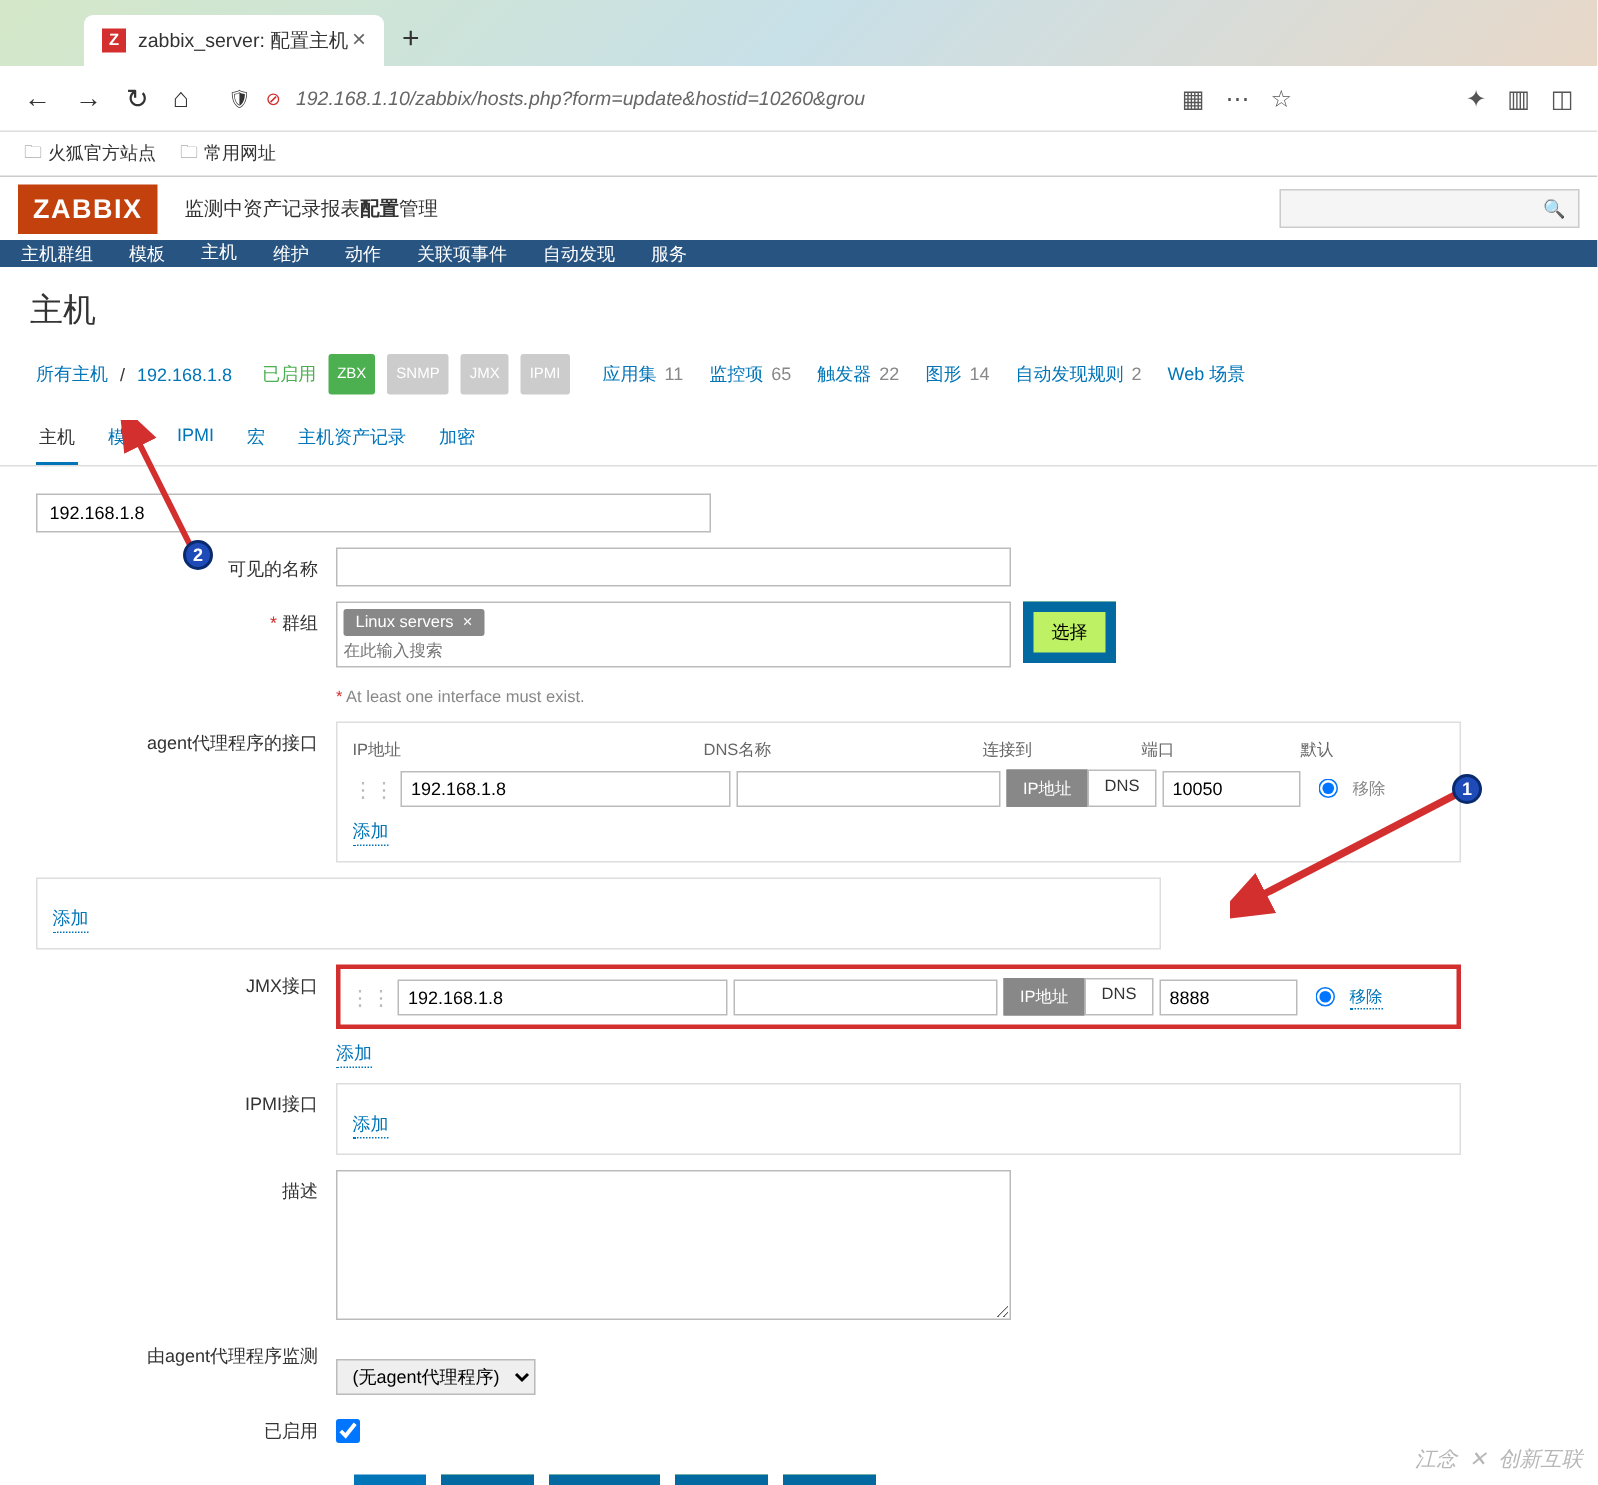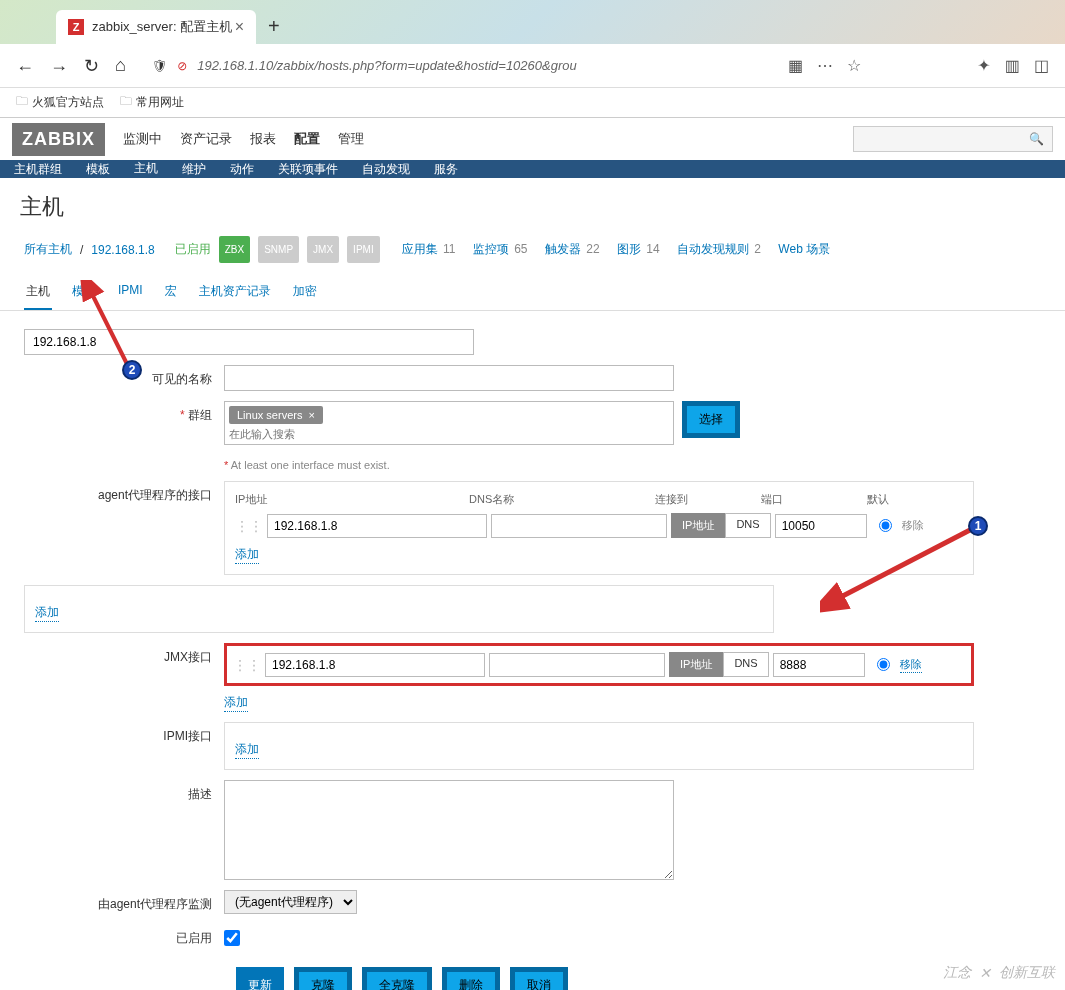--- a/index.html
+++ b/index.html
@@ -11,22 +11,22 @@
 .new-tab { margin-left: 12px; color: #333; font-size: 20px; padding-bottom: 6px; }
 .browser-toolbar { height: 44px; display: flex; align-items: center; padding: 0 16px; gap: 16px; border-bottom: 1px solid #ddd; }
 .nav-btn { font-size: 18px; color: #333; cursor: pointer; }
 .url-bar { flex: 1; display: flex; align-items: center; gap: 10px; padding: 0 10px; }
 .url-text { color: #666; font-size: 13px; font-style: italic; }
 .tb-icons { display: flex; gap: 14px; font-size: 16px; color: #555; }
 .bookmarks-bar { height: 30px; display: flex; align-items: center; padding: 0 16px; gap: 16px; border-bottom: 1px solid #ccc; font-size: 12px; }
 .bm-item { display: flex; align-items: center; gap: 4px; color: #333; cursor: pointer; }
 .bm-folder { color: #888; }
 .zabbix-header { background: #fff; height: 42px; display: flex; align-items: center; padding: 0 12px; gap: 18px; }
-.zabbix-logo { background: #737373; color: #fff; font-weight: bold; font-size: 18px; padding: 6px 10px; letter-spacing: 1px; }
-.main-nav { display: flex; gap: 18px; font-size: 13px; }
+.zabbix-logo { background: #c2410c; color: #fff; font-weight: bold; font-size: 18px; padding: 6px 10px; letter-spacing: 1px; }
+.main-nav { display: flex; font-size: 13px; }
 .main-nav span { color: #333; cursor: pointer; }
 .main-nav .active { font-weight: bold; }
 .search-box { margin-left: auto; width: 200px; height: 26px; border: 1px solid #ccc; background: #f5f5f5; display: flex; align-items: center; padding: 0 8px; }
 .search-box span { margin-left: auto; color: #888; }
 .sub-nav { background: #2c5aa0; background: #275480; height: 18px; display: flex; align-items: center; padding: 0 12px; gap: 20px; font-size: 12px; color: #fff; }
 .sub-nav span { cursor: pointer; padding: 8px 2px; }
 .sub-nav .active { border-bottom: 3px solid #fff; padding-bottom: 6px; }
 .sub-nav { background: #17478e; background: #0e4a7c; background: #2a5a8f; }
 .page-title { font-size: 22px; color: #333; padding: 14px 20px 10px; }
 .crumbs-row { display: flex; align-items: center; gap: 8px; padding: 4px 24px 10px; font-size: 12px; flex-wrap: wrap; }
@@ -42,21 +42,21 @@
 .tabs-row .active { color: #333; border-bottom: 2px solid #0275b8; }
 .form-area { padding: 18px 24px; }
 .form-row { display: flex; align-items: flex-start; margin-bottom: 10px; }
 .form-label { width: 200px; text-align: right; padding-right: 12px; padding-top: 6px; font-size: 12px; color: #333; }
 .req::before { content: "* "; color: #d32f2f; }
 .form-input { width: 450px; height: 26px; border: 1px solid #bbb; padding: 0 8px; font-size: 12px; }
 .group-box { width: 450px; min-height: 44px; border: 1px solid #bbb; padding: 4px; }
 .group-tag { background: #888; color: #fff; padding: 3px 8px; border-radius: 2px; display: inline-flex; align-items: center; gap: 6px; font-size: 11px; }
 .group-tag .x { cursor: pointer; }
 .group-search { border: none; outline: none; color: #999; font-size: 11px; display: block; margin-top: 4px; width: 100%; }
-.btn { border: 5px solid #0369a1; background: #0ea5e9; padding: 5px 12px; cursor: pointer; font-size: 12px; }
+.btn { border: 7px solid #0369a1; background: #bef264; padding: 5px 12px; cursor: pointer; font-size: 12px; }
 .btn-primary { background: #0275b8; color: #fff; border: none; }
 .note { color: #888; font-size: 11px; margin-top: 4px; }
 .note-red::before { content: "* "; color: #d32f2f; }
 .iface-box { border: 1px solid #ddd; padding: 10px; width: 750px; }
 .iface-hdr { display: flex; font-size: 11px; color: #666; margin-bottom: 6px; }
 .iface-hdr > div:nth-child(1){ width: 234px; }
 .iface-hdr > div:nth-child(2){ width: 186px; }
 .iface-hdr > div:nth-child(3){ width: 106px; }
 .iface-hdr > div:nth-child(4){ width: 106px; }
 .iface-row { display: flex; align-items: center; gap: 4px; }
@@ -66,21 +66,21 @@
 .toggle-grp { display: flex; }
 .toggle-btn { padding: 4px 10px; border: 1px solid #bbb; font-size: 11px; cursor: pointer; }
 .toggle-btn.active { background: #888; color: #fff; border-color: #888; }
 .iface-port { width: 92px; height: 24px; border: 1px solid #bbb; padding: 0 6px; font-size: 12px; }
 .radio-def { margin-left: 8px; }
 .link-remove { color: #888; font-size: 11px; margin-left: 6px; cursor: pointer; }
 .link-remove.active { color: #0275b8; border-bottom: 1px dotted #0275b8; }
 .link-add { color: #0275b8; font-size: 12px; cursor: pointer; border-bottom: 1px dotted #0275b8; display: inline-block; margin-top: 8px; }
 .highlight-box { border: 3px solid #d32f2f; padding: 6px; }
 .textarea { width: 450px; height: 100px; border: 1px solid #bbb; resize: both; }
-.select { height: 24px; border: 1px solid #bbb; padding: 0 6px; font-size: 12px; }
+.select { height: 24px; border: 1px solid #bbb; padding: 0 6px; font-size: 12px; margin-top: 16px; }
 .checkbox { width: 16px; height: 16px; }
 .action-btns { display: flex; gap: 10px; margin-left: 212px; margin-top: 20px; }
 .watermark { position: absolute; bottom: 8px; right: 10px; font-style: italic; color: #888; font-size: 14px; opacity: 0.6; display: flex; align-items: center; gap: 8px; }
 .arrow-svg { position: absolute; pointer-events: none; }
 .circle-num { width: 20px; height: 20px; border-radius: 50%; background: #1e4bb8; border: 2px solid #0a2a6e; color: #fff; font-weight: bold; font-size: 12px; display: flex; align-items: center; justify-content: center; position: absolute; }
 </style>
 </head>
 <body>
 
 <div class="browser-top">

